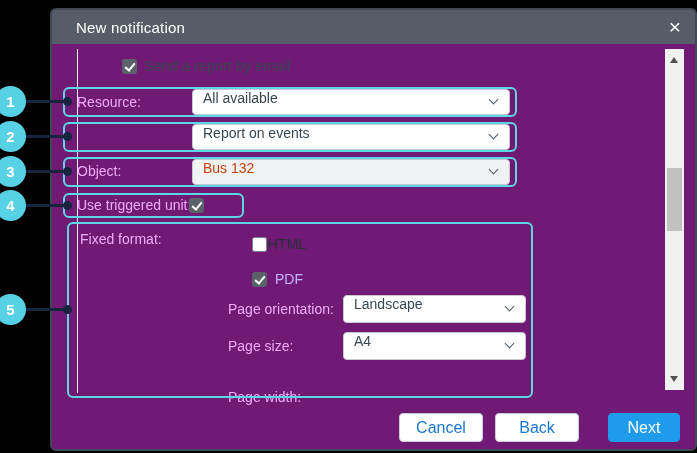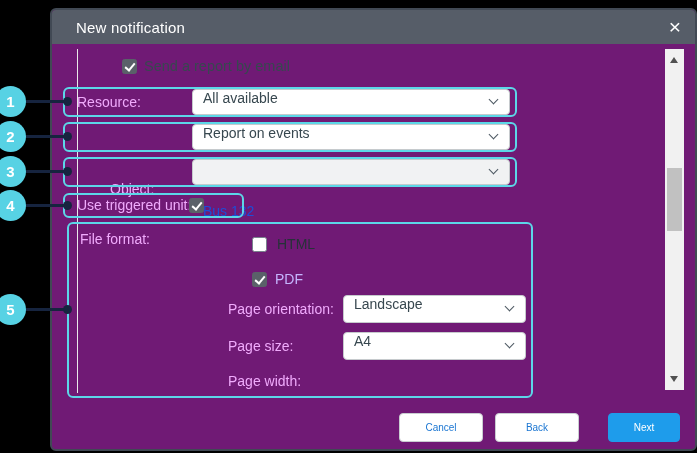--- a/index.html
+++ b/index.html
@@ -28,30 +28,30 @@
   .cb{width:15px;height:15px;border:1.6px solid #78828c;border-radius:2.5px;background:#fff;flex:none;}
   .cb.checked{background:#5a6169;border-color:#5a6169;}
   .cb.checked::after{content:"";display:block;width:4px;height:8px;margin:1px auto 0;
     border-right:2px solid #fff;border-bottom:2px solid #fff;transform:rotate(40deg);}
   .inline-row{position:absolute;display:flex;align-items:center;gap:7px;padding-left:32px;}
   .select{position:absolute;height:26px;background:#fff;border:1px solid #c6cacd;border-radius:4px;
           display:flex;align-items:flex-start;padding:0 10px;font-size:14px;color:#37474f;}
   .select .chev{position:absolute;right:12px;top:50%;width:7px;height:7px;margin-top:-6px;
     border-left:1.7px solid #4d5862;border-bottom:1.7px solid #4d5862;transform:rotate(-45deg);}
   .select.disabled{background:#f1f2f3;}
-  .select.disabled .sel-text{color:#1d4ed8;margin-top:43px;}
+  .select.disabled .sel-text{color:#c2410c;}
   .fieldlabel{position:absolute;font-size:14px;color:#f0abfc;display:flex;align-items:center;height:26px;}
   
   .hl-box{position:absolute;border:2px solid #5cd7e8;border-radius:6px;pointer-events:none;}
   .marker{position:absolute;width:31px;height:31px;border-radius:50%;background:#57d2e4;
           color:#fff;font-size:15px;font-weight:bold;display:flex;align-items:center;justify-content:center;}
   .conn{position:absolute;height:3px;background:#16243f;}
   .dot{position:absolute;width:9px;height:9px;border-radius:50%;background:#16243f;}
   
-  .btn{position:absolute;top:413px;height:29px;border-radius:4px;font-size:10px;
+  .btn{position:absolute;top:413px;height:29px;border-radius:4px;font-size:16px;
        display:flex;align-items:center;justify-content:center;cursor:default;}
   .btn.secondary{background:#fff;border:1px solid #c9cdd1;color:#1b76d2;}
   .btn.primary{background:#1e9ceb;border:1px solid #1e9ceb;color:#fff;font-weight:500;}
 </style>
 </head>
 <body>
 
 <div class="stage">
 
   <div class="dialog">
@@ -78,32 +78,32 @@
   <div class="select" style="left:192px;top:89px;width:318px;">
     <span class="sel-text">All available</span>
     <span class="chev"></span>
   </div>
 
   <div class="select" style="left:192px;top:124px;width:318px;">
     <span class="sel-text">Report on events</span>
     <span class="chev"></span>
   </div>
 
-  <span class="fieldlabel" style="left:77px;top:176px;padding-left:33px;">Object:</span>
+  <span class="fieldlabel" style="left:77px;top:158px;">Object:</span>
   <div class="select disabled" style="left:192px;top:159px;width:318px;">
     <span class="sel-text">Bus 132</span>
     <span class="chev"></span>
   </div>
 
   <span class="fieldlabel" style="left:77px;top:193px;height:24px;">Use triggered unit:</span>
   <span class="cb checked" style="position:absolute;left:189px;top:198px;"></span>
 
-  <span class="fieldlabel" style="left:80px;top:226px;">File format:</span>
+  <span class="fieldlabel" style="left:80px;top:226px;">Fixed format:</span>
 
-  <div class="inline-row" style="left:220px;top:236px;height:16px;gap:10px;">
+  <div class="inline-row" style="left:220px;top:236px;height:16px;gap:1px;">
     <span class="cb"></span>
     <span class="lbl" style="color:#263238;font-weight:500;">HTML</span>
   </div>
 
   <div class="inline-row" style="left:220px;top:271px;height:16px;gap:8px;">
     <span class="cb checked"></span>
     <span class="lbl" style="color:#c4b5fd;font-weight:500;">PDF</span>
   </div>
 
   <span class="fieldlabel" style="left:228px;top:296px;">Page orientation:</span>
@@ -111,21 +111,21 @@
     <span class="sel-text">Landscape</span>
     <span class="chev"></span>
   </div>
 
   <span class="fieldlabel" style="left:228px;top:333px;">Page size:</span>
   <div class="select" style="left:343px;top:332px;width:183px;height:28px;">
     <span class="sel-text">A4</span>
     <span class="chev"></span>
   </div>
 
-  <span class="fieldlabel" style="left:228px;top:368px;">Page width:</span>
+  <span class="fieldlabel" style="left:228px;top:384px;">Page width:</span>
 
   <div class="btn secondary" style="left:399px;width:84px;">Cancel</div>
   <div class="btn secondary" style="left:495px;width:84px;">Back</div>
   <div class="btn primary" style="left:608px;width:72px;">Next</div>
 
   <div class="hl-box" style="left:63px;top:87px;width:454px;height:30px;"></div>
   <div class="hl-box" style="left:63px;top:122px;width:454px;height:30px;"></div>
   <div class="hl-box" style="left:63px;top:157px;width:454px;height:30px;"></div>
   <div class="hl-box" style="left:63px;top:193px;width:181px;height:25px;"></div>
   <div class="hl-box" style="left:67px;top:222px;width:466px;height:176px;"></div>

